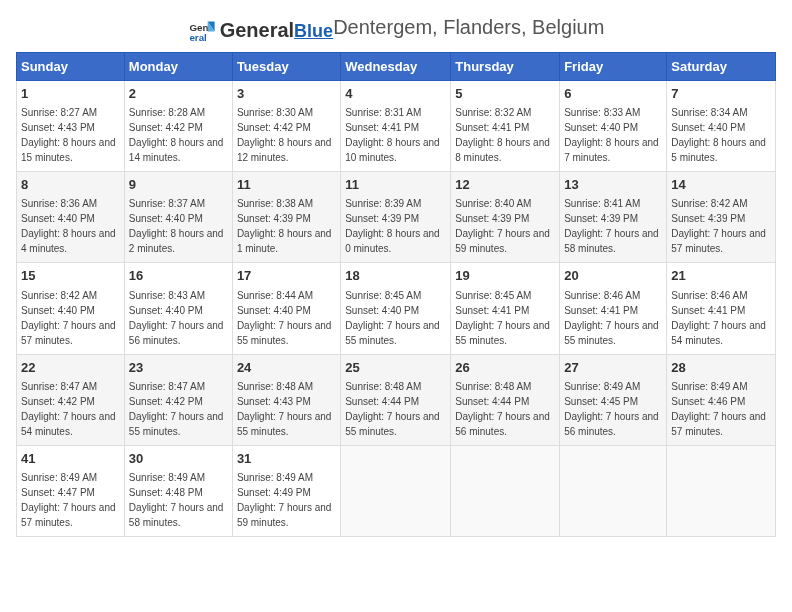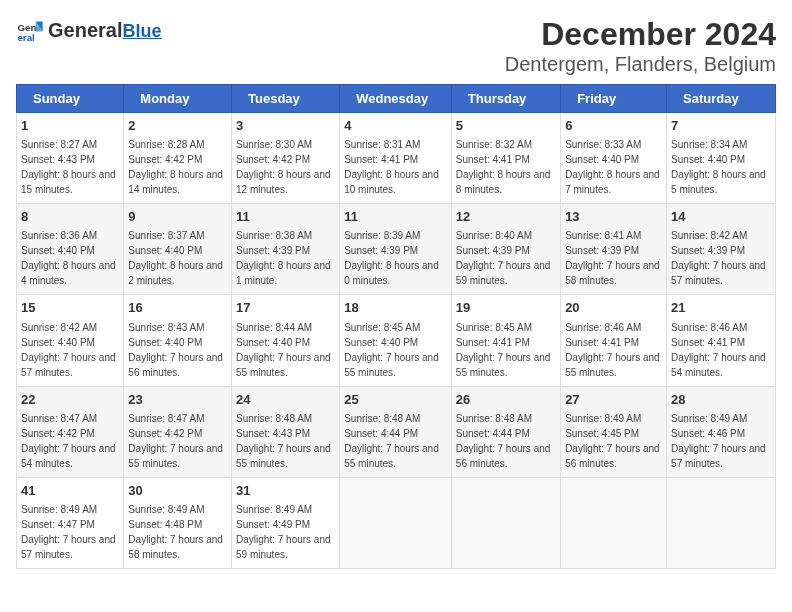--- a/index.html
+++ b/index.html
@@ -5,21 +5,21 @@
     * { box-sizing: border-box; margin: 0; padding: 0; }
     body {
       font-family: Arial, sans-serif;
       background: #fff;
       width: 792px;
       min-height: 612px;
       padding: 16px;
     }
     .header-area {
       display: flex;
-      justify-content: space-between;
+      justify-content: center;
       align-items: flex-start;
       margin-bottom: 8px;
     }
     .logo {
       display: flex;
       align-items: center;
       gap: 4px;
     }
     .logo-text-general {
       font-size: 20px;
@@ -49,21 +49,21 @@
       color: #555;
     }
     table {
       width: 100%;
       border-collapse: collapse;
       font-size: 11px;
     }
     thead tr th {
       background-color: #3a6bc9;
       color: #fff;
-      padding: 6px 16px;
+      padding: 6px 4px;
       font-size: 13px;
       font-weight: bold;
       text-align: left;
       border: 1px solid #2a5ab9;
     }
     tbody tr {
       border-bottom: 1px solid #ddd;
     }
     tbody tr:nth-child(odd) {
       background-color: #fff;
@@ -104,21 +104,20 @@
       <text x="2" y="22" font-size="14" font-weight="bold" fill="#333">Gen</text>
       <text x="2" y="36" font-size="14" font-weight="bold" fill="#1a5fb4">eral</text>
       <polygon points="28,8 38,8 38,22" fill="#1a7bc4"></polygon>
       <polygon points="28,8 38,22 28,22" fill="#5aaae0"></polygon>
     </svg>
     <div>
       <span class="logo-text-general">General</span><span class="logo-text-blue">Blue</span>
     </div>
   </div>
   <div class="title-area">
-    <div class="main-title">December 2024</div>
     <div class="subtitle">Dentergem, Flanders, Belgium</div>
   </div>
 </div>
 
 <table>
   <thead>
     <tr>
     <th>Sunday</th>
         <th>Monday</th>
         <th>Tuesday</th>

